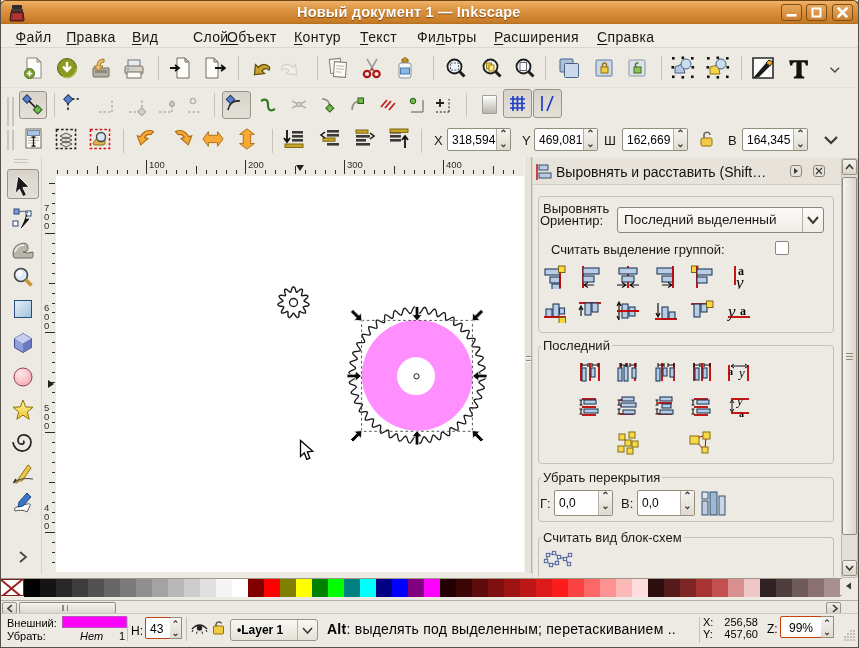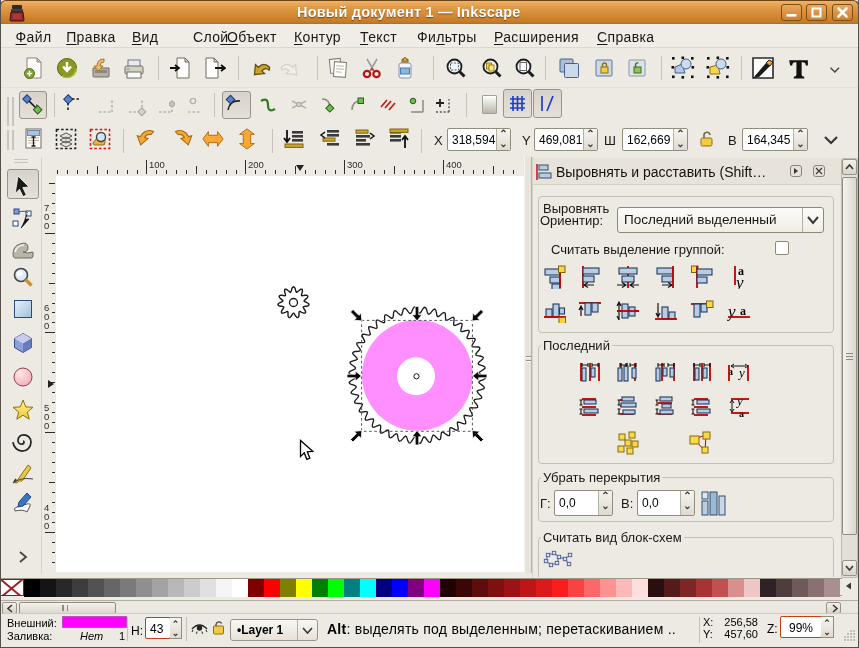--- a/index.html
+++ b/index.html
@@ -897,21 +897,21 @@
 <div class="sbtn abs" style="left:826px;top:602px;width:15px;height:12px">
     <svg width="15" height="11" viewBox="0 0 15 11">
       <path d="M6,2 l4,3.5 l-4,3.5" fill="none" stroke="#3a3834" stroke-width="1.6"></path>
     </svg>
   </div>
 <div class="sthumbh abs" style="left:19px;top:602px;width:97px;height:12px"></div>
 <div class="abs" style="left:62px;top:605px;width:2px;height:6px;border-left:1px solid #8f8a7e;border-right:1px solid #8f8a7e"></div>
 <div class="abs" style="left:67px;top:605px;width:1px;height:6px;background:#8f8a7e"></div>
 <div id="status" class="abs"></div>
 <div class="stx abs" style="left:7px;top:617px">Внешний:</div>
-<div class="stx abs" style="left:7px;top:630px">Заливка:</div>
+<div class="stx abs" style="left:7px;top:630px">Убрать:</div>
 <div class="abs" style="left:62px;top:616px;width:65px;height:12px;background:#ff00ff;border:1px solid #c050c0"></div>
 <div class="stx abs" style="left:80px;top:630px;font-style:italic">Нет</div>
 <div class="stx abs" style="left:119px;top:630px">1</div>
 <div class="stx abs" style="left:131px;top:624px;font-size:12px">H:</div>
 <div class="entry abs" style="left:145px;top:617px;width:26px;height:22px">
     <span style="position:absolute;left:4px;top:4px;font-size:12px">43</span>
   </div>
 <div class="abs" style="left:170px;top:617px;width:12px;height:22px;border:1px solid #938d7d;border-left:none;background:linear-gradient(#f6f4f0,#dedacf);font-size:9px;text-align:center;line-height:8.5px;padding-top:2px;color:#333;font-weight:bold">⌃<br>⌄</div>
 <div class="abs" style="left:127px;top:617px;width:1px;height:24px;background:#c5c0b5"></div>
 <div class="abs" style="left:186px;top:617px;width:1px;height:24px;background:#c5c0b5"></div>

